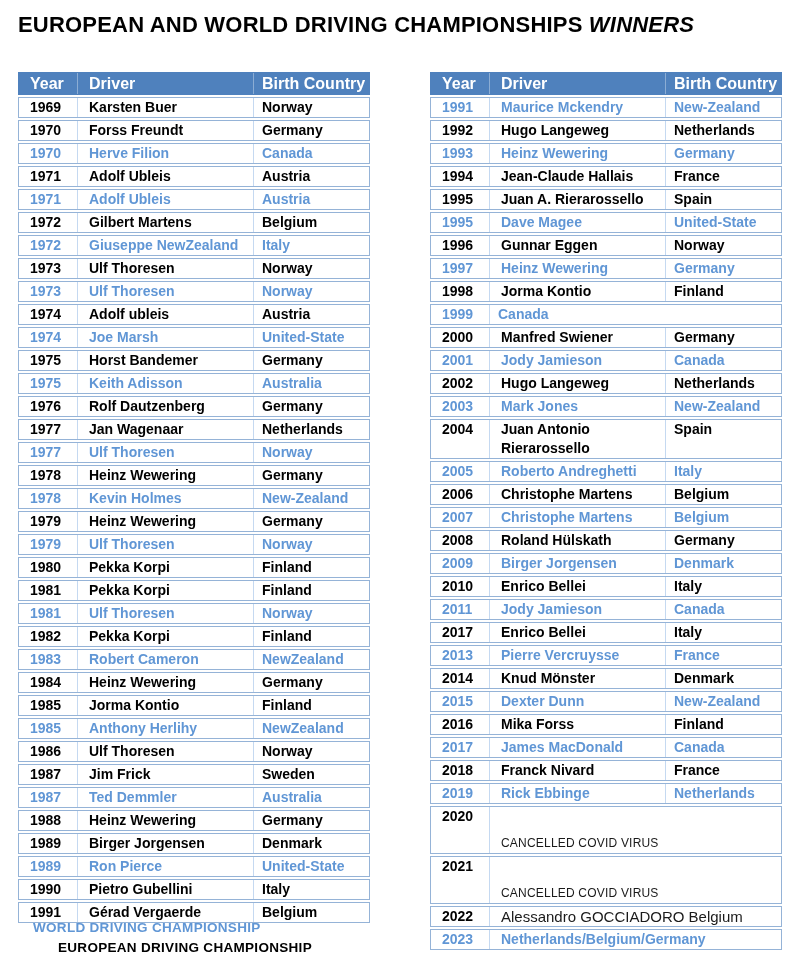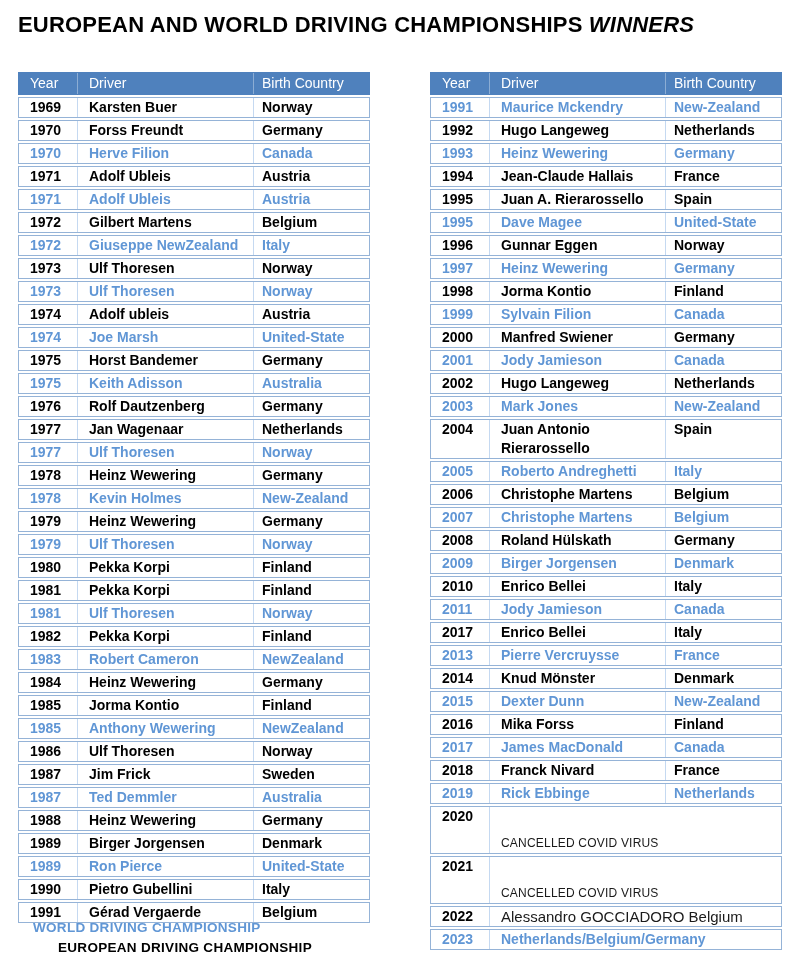--- a/index.html
+++ b/index.html
@@ -21,21 +21,21 @@
 
   .wtable { position: absolute; top: 72px; width: 352px; }
   .wtable.left  { left: 18px; }
   .wtable.right { left: 430px; }
 
   .thead {
     display: flex; box-sizing: border-box;
     background: var(--header-bg, #4F81BD);
     border: 1px solid var(--header-bg, #4F81BD);
     color: var(--header-text, #fff);
-    font-weight: normal; font-size: 14px;
+    font-weight: bold; font-size: 16px;
     height: 23px; line-height: 21px;
   }
   .thead .hcell { box-sizing: border-box; }
   .thead .h-year    { width: 59px;  padding-left: 11px; border-right: 1px solid rgba(255,255,255,0.35); }
   .thead .h-driver  { width: 176px; padding-left: 11px; border-right: 1px solid rgba(255,255,255,0.35); }
   .thead .h-country { flex: 1; padding-left: 8px; }
 
   .rows { }
   .row {
     display: flex; box-sizing: border-box;
@@ -219,21 +219,21 @@
           <div class="cell driver">Heinz Wewering</div>
           <div class="cell country">Germany</div>
         </div>
         <div class="row european">
           <div class="cell year">1985</div>
           <div class="cell driver">Jorma Kontio</div>
           <div class="cell country">Finland</div>
         </div>
         <div class="row world">
           <div class="cell year">1985</div>
-          <div class="cell driver">Anthony Wewering</div>
+          <div class="cell driver">Anthony Herlihy</div>
           <div class="cell country">NewZealand</div>
         </div>
         <div class="row european">
           <div class="cell year">1986</div>
           <div class="cell driver">Ulf Thoresen</div>
           <div class="cell country">Norway</div>
         </div>
         <div class="row european">
           <div class="cell year">1987</div>
           <div class="cell driver">Jim Frick</div>
@@ -319,21 +319,20 @@
           <div class="cell driver">Heinz Wewering</div>
           <div class="cell country">Germany</div>
         </div>
         <div class="row european">
           <div class="cell year">1998</div>
           <div class="cell driver">Jorma Kontio</div>
           <div class="cell country">Finland</div>
         </div>
         <div class="row world">
           <div class="cell year">1999</div>
-          <div class="cell driver">Sylvain Filion</div>
           <div class="cell country">Canada</div>
         </div>
         <div class="row european">
           <div class="cell year">2000</div>
           <div class="cell driver">Manfred Swiener</div>
           <div class="cell country">Germany</div>
         </div>
         <div class="row world">
           <div class="cell year">2001</div>
           <div class="cell driver">Jody Jamieson</div>

